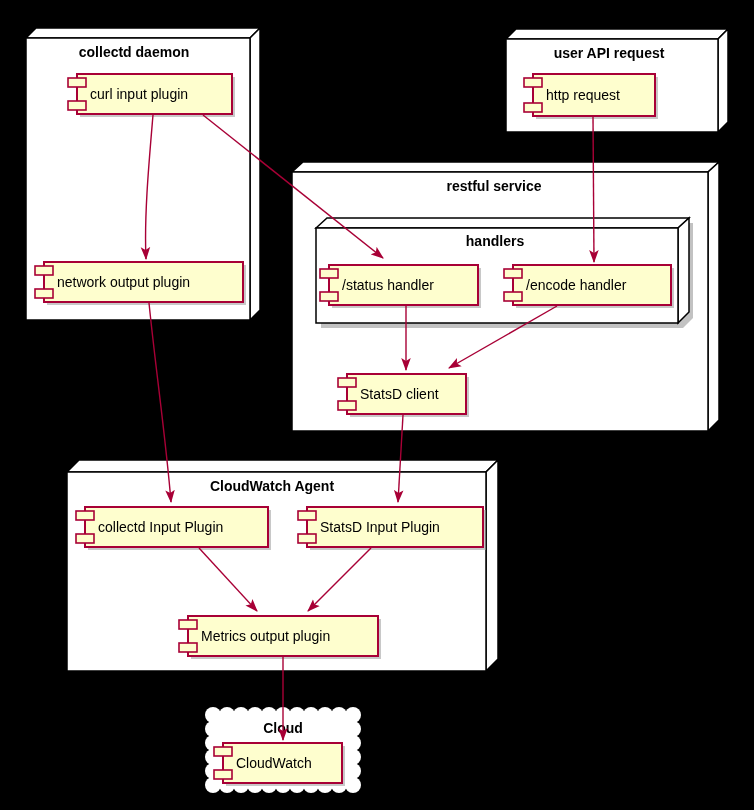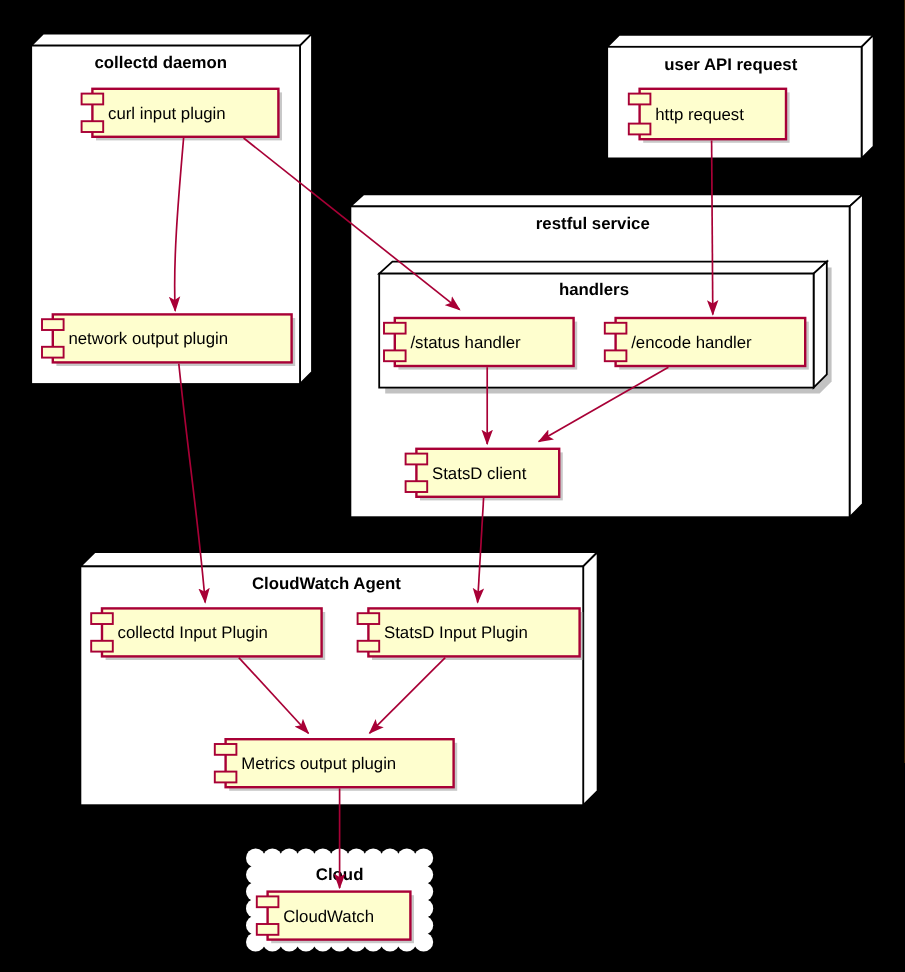--- a/index.html
+++ b/index.html
@@ -1,16 +1,16 @@
 <!DOCTYPE html>
 <html><head>
 <meta charset="utf-8">
 <style>
   html,body{margin:0;padding:0;background:#000;}
-  .stage{position:relative;width:754px;height:810px;background:#a16207;overflow:hidden;}
+  .stage{position:relative;width:754px;height:810px;background:#bef264;overflow:hidden;}
   svg{display:block;}
   .node-face{fill:#ffffff;stroke:#000000;stroke-width:1.5;}
   .node-bevel{fill:#ffffff;stroke:#000000;stroke-width:1.5;stroke-linejoin:miter;}
   .node-shadow{fill:#8f8f8f;opacity:0.55;stroke:none;}
   .comp{fill:#fefece;stroke:#a80036;stroke-width:2;}
   .tab{fill:#fefece;stroke:#a80036;stroke-width:1.6;}
   .cshadow{fill:#9a9a9a;opacity:0.55;stroke:none;}
   .edge{stroke:#a80036;stroke-width:1.4;fill:none;marker-end:url(#ah);}
   .ntitle{font-family:"Liberation Sans","DejaVu Sans",sans-serif;font-size:14px;font-weight:bold;fill:#000000;text-anchor:middle;}
   .clabel{font-family:"Liberation Sans","DejaVu Sans",sans-serif;font-size:14px;fill:#000000;}

